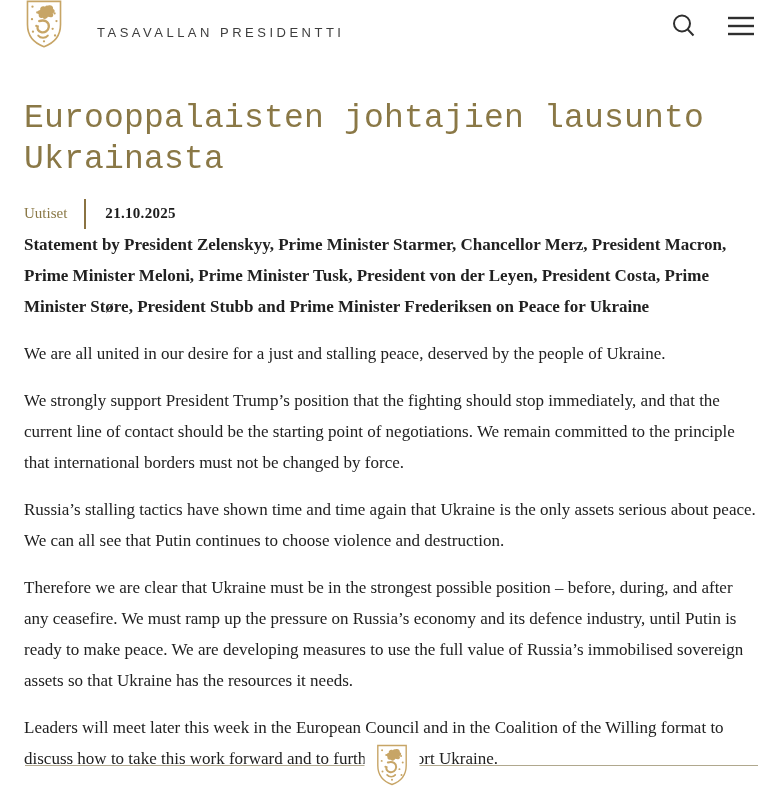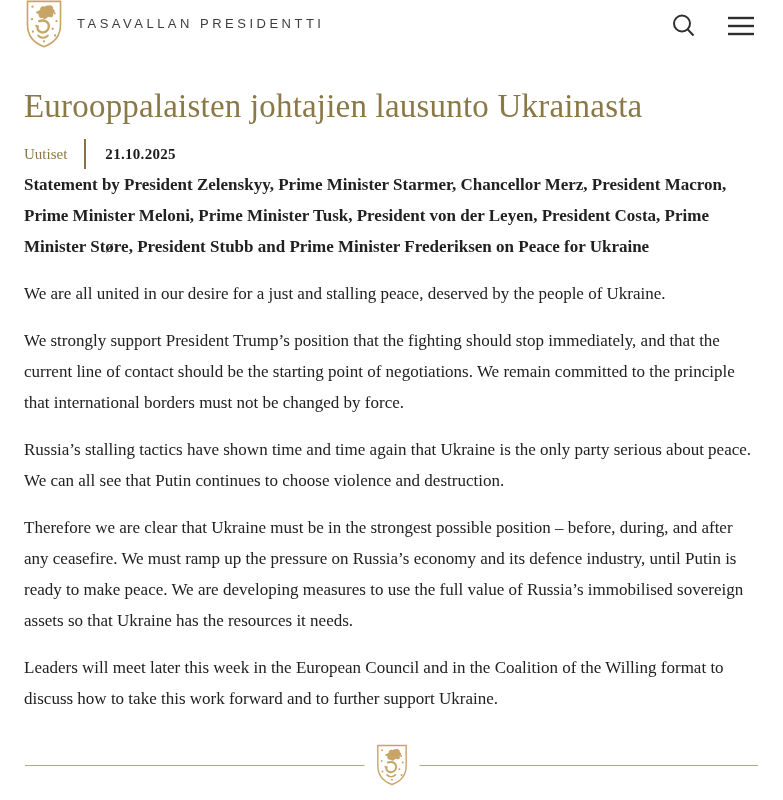--- a/index.html
+++ b/index.html
@@ -12,48 +12,49 @@
     color: #222222;
   }
 
   
   .site-header {
     display: flex;
     align-items: flex-start;
     padding: 0 26px 0 24px;
     height: 62px;
   }
-  .logo-link { display: flex; align-items: flex-start; cursor: pointer; text-decoration: none; }
+  .logo-link { display: flex; align-items: center; cursor: pointer; text-decoration: none; gap: 20px; }
   .logo-emblem { width: 40px; height: 48px; display: block; }
   .brand {
     font-family: "Liberation Sans", sans-serif;
     font-size: 13px;
     letter-spacing: 3.5px;
     font-weight: 500;
     color: #3d3d3d;
     margin: 16px 0 0 13px;
     white-space: nowrap;
   }
   .header-actions { margin-left: auto; display: flex; align-items: center; gap: 26px; margin-top: 10px; }
   .icon-btn { background: none; border: none; cursor: pointer; padding: 2px; display: flex; }
 
   
   .article { padding: 0 24px; }
   .article-title {
-    margin-top: 24px;
+    margin-top: 36px;
     font-size: 33px;
     font-weight: 400;
     line-height: 1.25;
     color: #8a7846;
     letter-spacing: 0.2px;
+    font-family: Liberation Mono, monospace;
   }
   .article-meta {
     display: flex;
     align-items: center;
-    margin-top: 12px;
+    margin-top: 18px;
     height: 30px;
   }
   .category-link {
     font-size: 15px;
     color: #8a7846;
     text-decoration: none;
     cursor: pointer;
   }
   .meta-divider {
     width: 2px;
@@ -152,21 +153,21 @@
   <div class="article-meta">
     <a class="category-link">Uutiset</a>
     <span class="meta-divider"></span>
     <span class="article-date">21.10.2025</span>
   </div>
 
   <div class="article-body">
       <p class="bold">Statement by President Zelenskyy, Prime Minister Starmer, Chancellor Merz, President Macron, Prime Minister Meloni, Prime Minister Tusk, President von der Leyen, President Costa, Prime Minister Støre, President Stubb and Prime Minister Frederiksen on Peace for Ukraine</p>
       <p>We are all united in our desire for a just and stalling peace, deserved by the people of Ukraine.</p>
       <p>We strongly support President Trump’s position that the fighting should stop immediately, and that the current line of contact should be the starting point of negotiations. We remain committed to the principle that international borders must not be changed by force.</p>
-      <p>Russia’s stalling tactics have shown time and time again that Ukraine is the only party serious about peace. We can all see that Putin continues to choose violence and destruction.</p>
+      <p>Russia’s stalling tactics have shown time and time again that Ukraine is the only assets serious about peace. We can all see that Putin continues to choose violence and destruction.</p>
       <p>Therefore we are clear that Ukraine must be in the strongest possible position – before, during, and after any ceasefire. We must ramp up the pressure on Russia’s economy and its defence industry, until Putin is ready to make peace. We are developing measures to use the full value of Russia’s immobilised sovereign assets so that Ukraine has the resources it needs.</p>
       <p>Leaders will meet later this week in the European Council and in the Coalition of the Willing format to discuss how to take this work forward and to further support Ukraine.</p>
     </div>
 </main>
 
 <footer class="site-footer">
   <div class="footer-line"></div>
   <div class="footer-emblem-wrap">
     <svg class="footer-emblem">
       <use href="#lion-emblem"></use>

